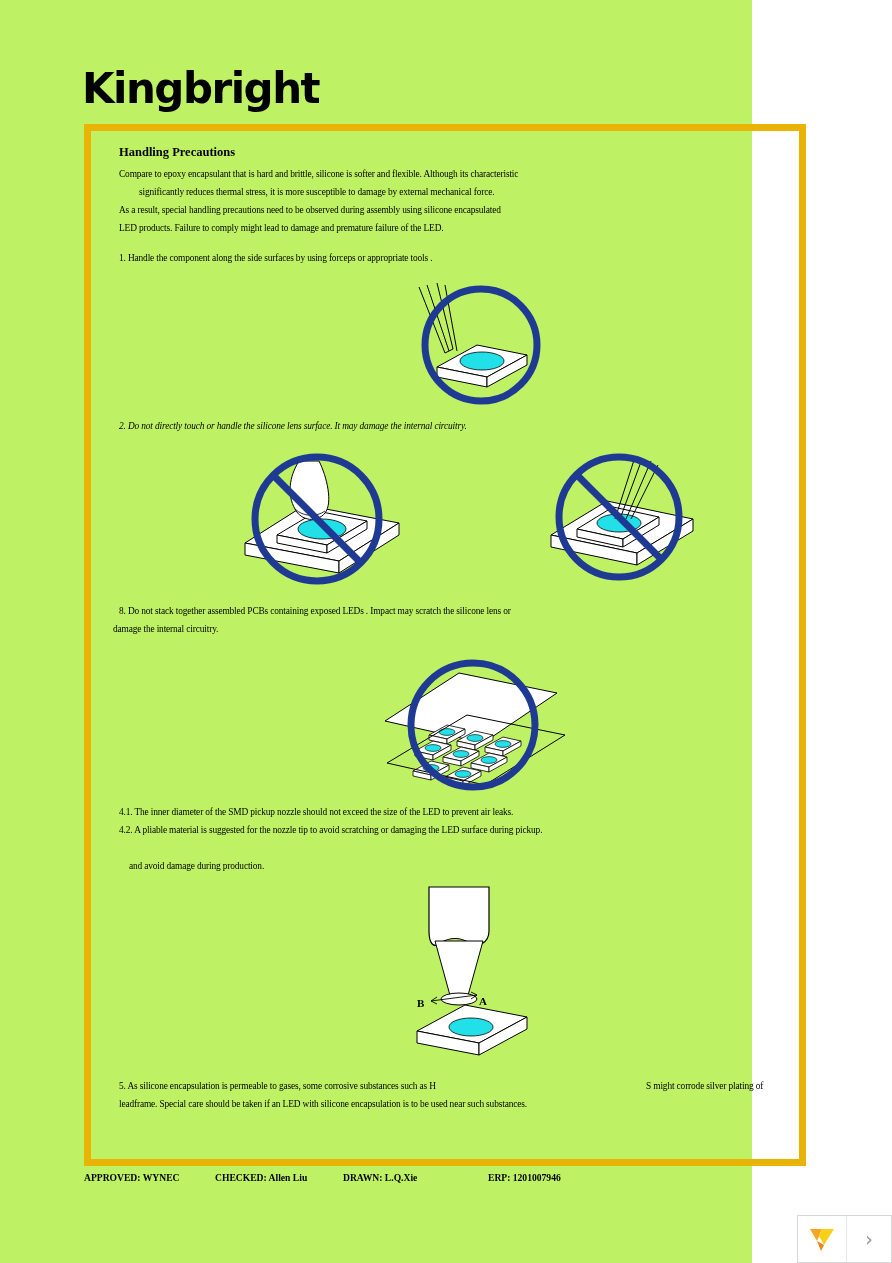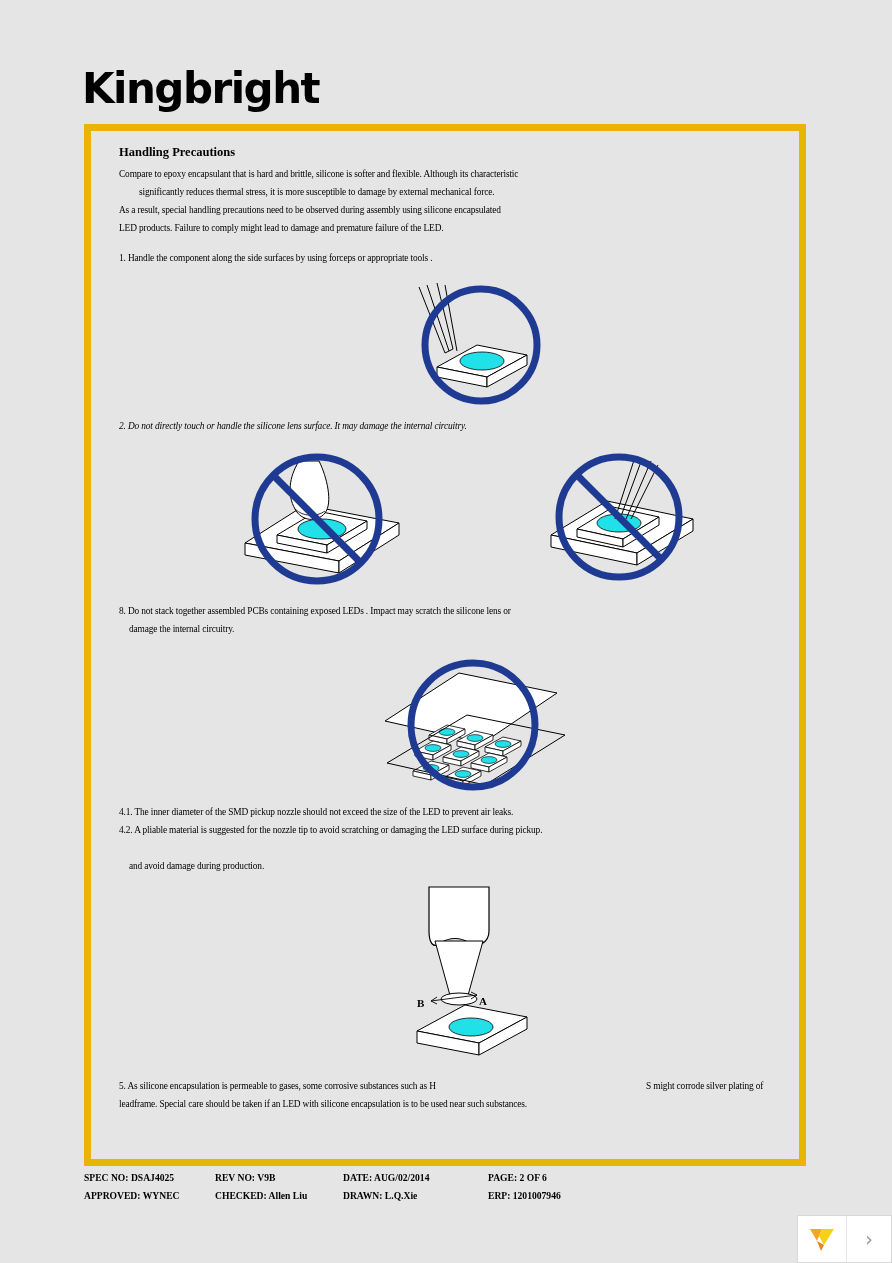--- a/index.html
+++ b/index.html
@@ -11,23 +11,23 @@
     width: 892px;
     height: 1263px;
     position: relative;
     font-family: "Liberation Serif", serif;
     color: #000000;
     overflow: hidden;
   }
   .page {
     position: absolute;
     left: 0; top: 0;
-    width: 892px;
+    width: 752px;
     height: 1263px;
-    background: #e5e5e5;
+    background: #bef264;
   }
   
   .logo {
     position: absolute;
     left: 82px;
     top: 68px;
     font-family: "DejaVu Sans", sans-serif;
     font-weight: bold;
     font-size: 42px;
     letter-spacing: -1.5px;
@@ -200,21 +200,21 @@
           <line x1="115" y1="10" x2="93" y2="70"></line>
           <line x1="124" y1="12" x2="99" y2="70"></line>
           <line x1="131" y1="16" x2="104" y2="70"></line>
         </g>
         <circle cx="92" cy="68" r="60" fill="none" stroke="#1F3A93" stroke-width="7"></circle>
         <line x1="50" y1="26" x2="134" y2="110" stroke="#1F3A93" stroke-width="7"></line>
       </svg>
     </div>
 
     <div class="para" style="left:28px; top:475px;">8. Do not stack together assembled PCBs containing exposed LEDs . Impact may scratch the silicone lens or</div>
-    <div class="para" style="left:38px; top:493px;text-align:right;">damage the internal circuitry.</div>
+    <div class="para" style="left:22px; top:493px;text-align:right;">damage the internal circuitry.</div>
 
     <div class="illus" style="left:260px; top:520px;">
       <svg width="240" height="150" viewBox="0 0 240 150">
 
         <g stroke="#000000" stroke-width="1" fill="#ffffff">
           <polygon points="34,70 108,22 206,42 132,92"></polygon>
         </g>
 
         <g>
           <g stroke="#000000" stroke-width="0.8" fill="#ffffff">
@@ -294,26 +294,20 @@
       </svg>
     </div>
 
     <div class="para" style="left:28px; top:950px;">5. As silicone encapsulation is permeable to gases, some corrosive substances such as H</div>
     <div class="para" style="left:555px; top:950px;">S might corrode silver plating of</div>
     <div class="para" style="left:28px; top:968px;">leadframe. Special care should be taken if an LED with silicone encapsulation is to be used near such substances.</div>
   </div>
 
   <div class="footer">
     <div class="footer-row">
-      <span class="footer-cell f-c1">SPEC NO: DSAJ4025</span>
-      <span class="footer-cell f-c2">REV NO: V9B</span>
-      <span class="footer-cell f-c3">DATE: AUG/02/2014</span>
-      <span class="footer-cell f-c4">PAGE:  2  OF  6</span>
-    </div>
-    <div class="footer-row">
       <span class="footer-cell f-c1">APPROVED: WYNEC</span>
       <span class="footer-cell f-c2">CHECKED: Allen Liu</span>
       <span class="footer-cell f-c3">DRAWN: L.Q.Xie</span>
       <span class="footer-cell f-c4">ERP: 1201007946</span>
     </div>
   </div>
 
   <div class="widget">
     <div class="widget-logo">
       <svg width="32" height="32" viewBox="0 0 32 32">

